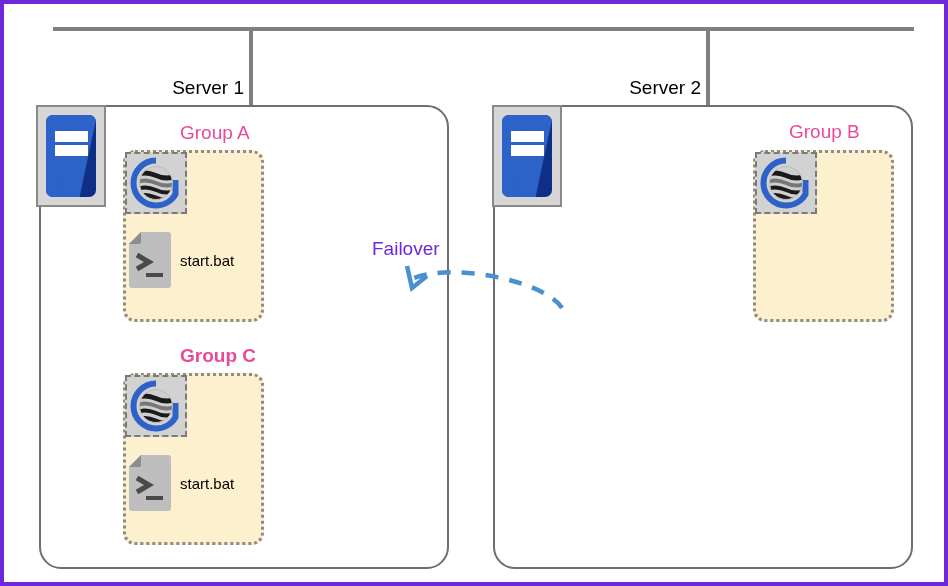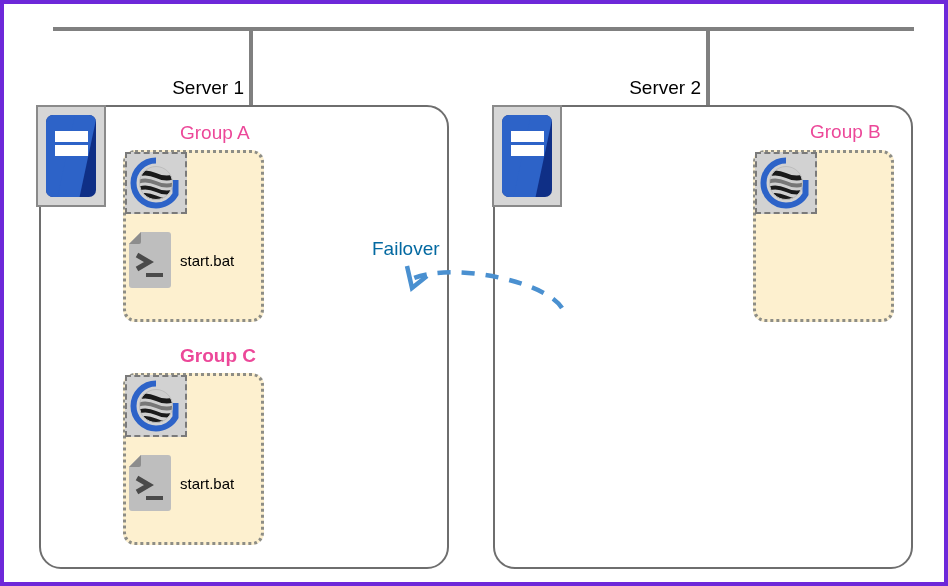--- a/index.html
+++ b/index.html
@@ -126,21 +126,21 @@
     font-size: 15px;
     color: #000000;
     margin-left: 8px;
     white-space: nowrap;
   }
 
   
   .failover-label {
     position: absolute;
     font-size: 19px;
-    color: #0369a1;
+    color: #6d28d9;
     white-space: nowrap;
   }
   .failover-arrow {
     position: absolute;
     left: 392px;
     top: 258px;
     width: 180px;
     height: 60px;
   }
 </style>
@@ -234,21 +234,21 @@
 
   <div class="server-box" style="left:489px; top:101px; width:420px; height:464px;"></div>
 
   <div class="server-icon" style="left:488px; top:101px;">
     <div class="chassis">
       <div class="bar b1"></div>
       <div class="bar b2"></div>
     </div>
   </div>
 
-  <div class="group-label" style="left:806px; top:117px;">Group  B</div>
+  <div class="group-label" style="left:785px; top:117px;">Group  B</div>
 
   <div class="group-box" style="left:749px; top:146px; width:141px; height:172px;"></div>
 
   <div class="app-icon" style="left:751px; top:148px;">
     <svg width="58" height="58" viewBox="0 0 58 58" aria-hidden="true">
       <defs>
         <clipPath id="sphereClipB">
             <circle cx="29" cy="29" r="16.5"></circle>
           </clipPath>
       </defs>

